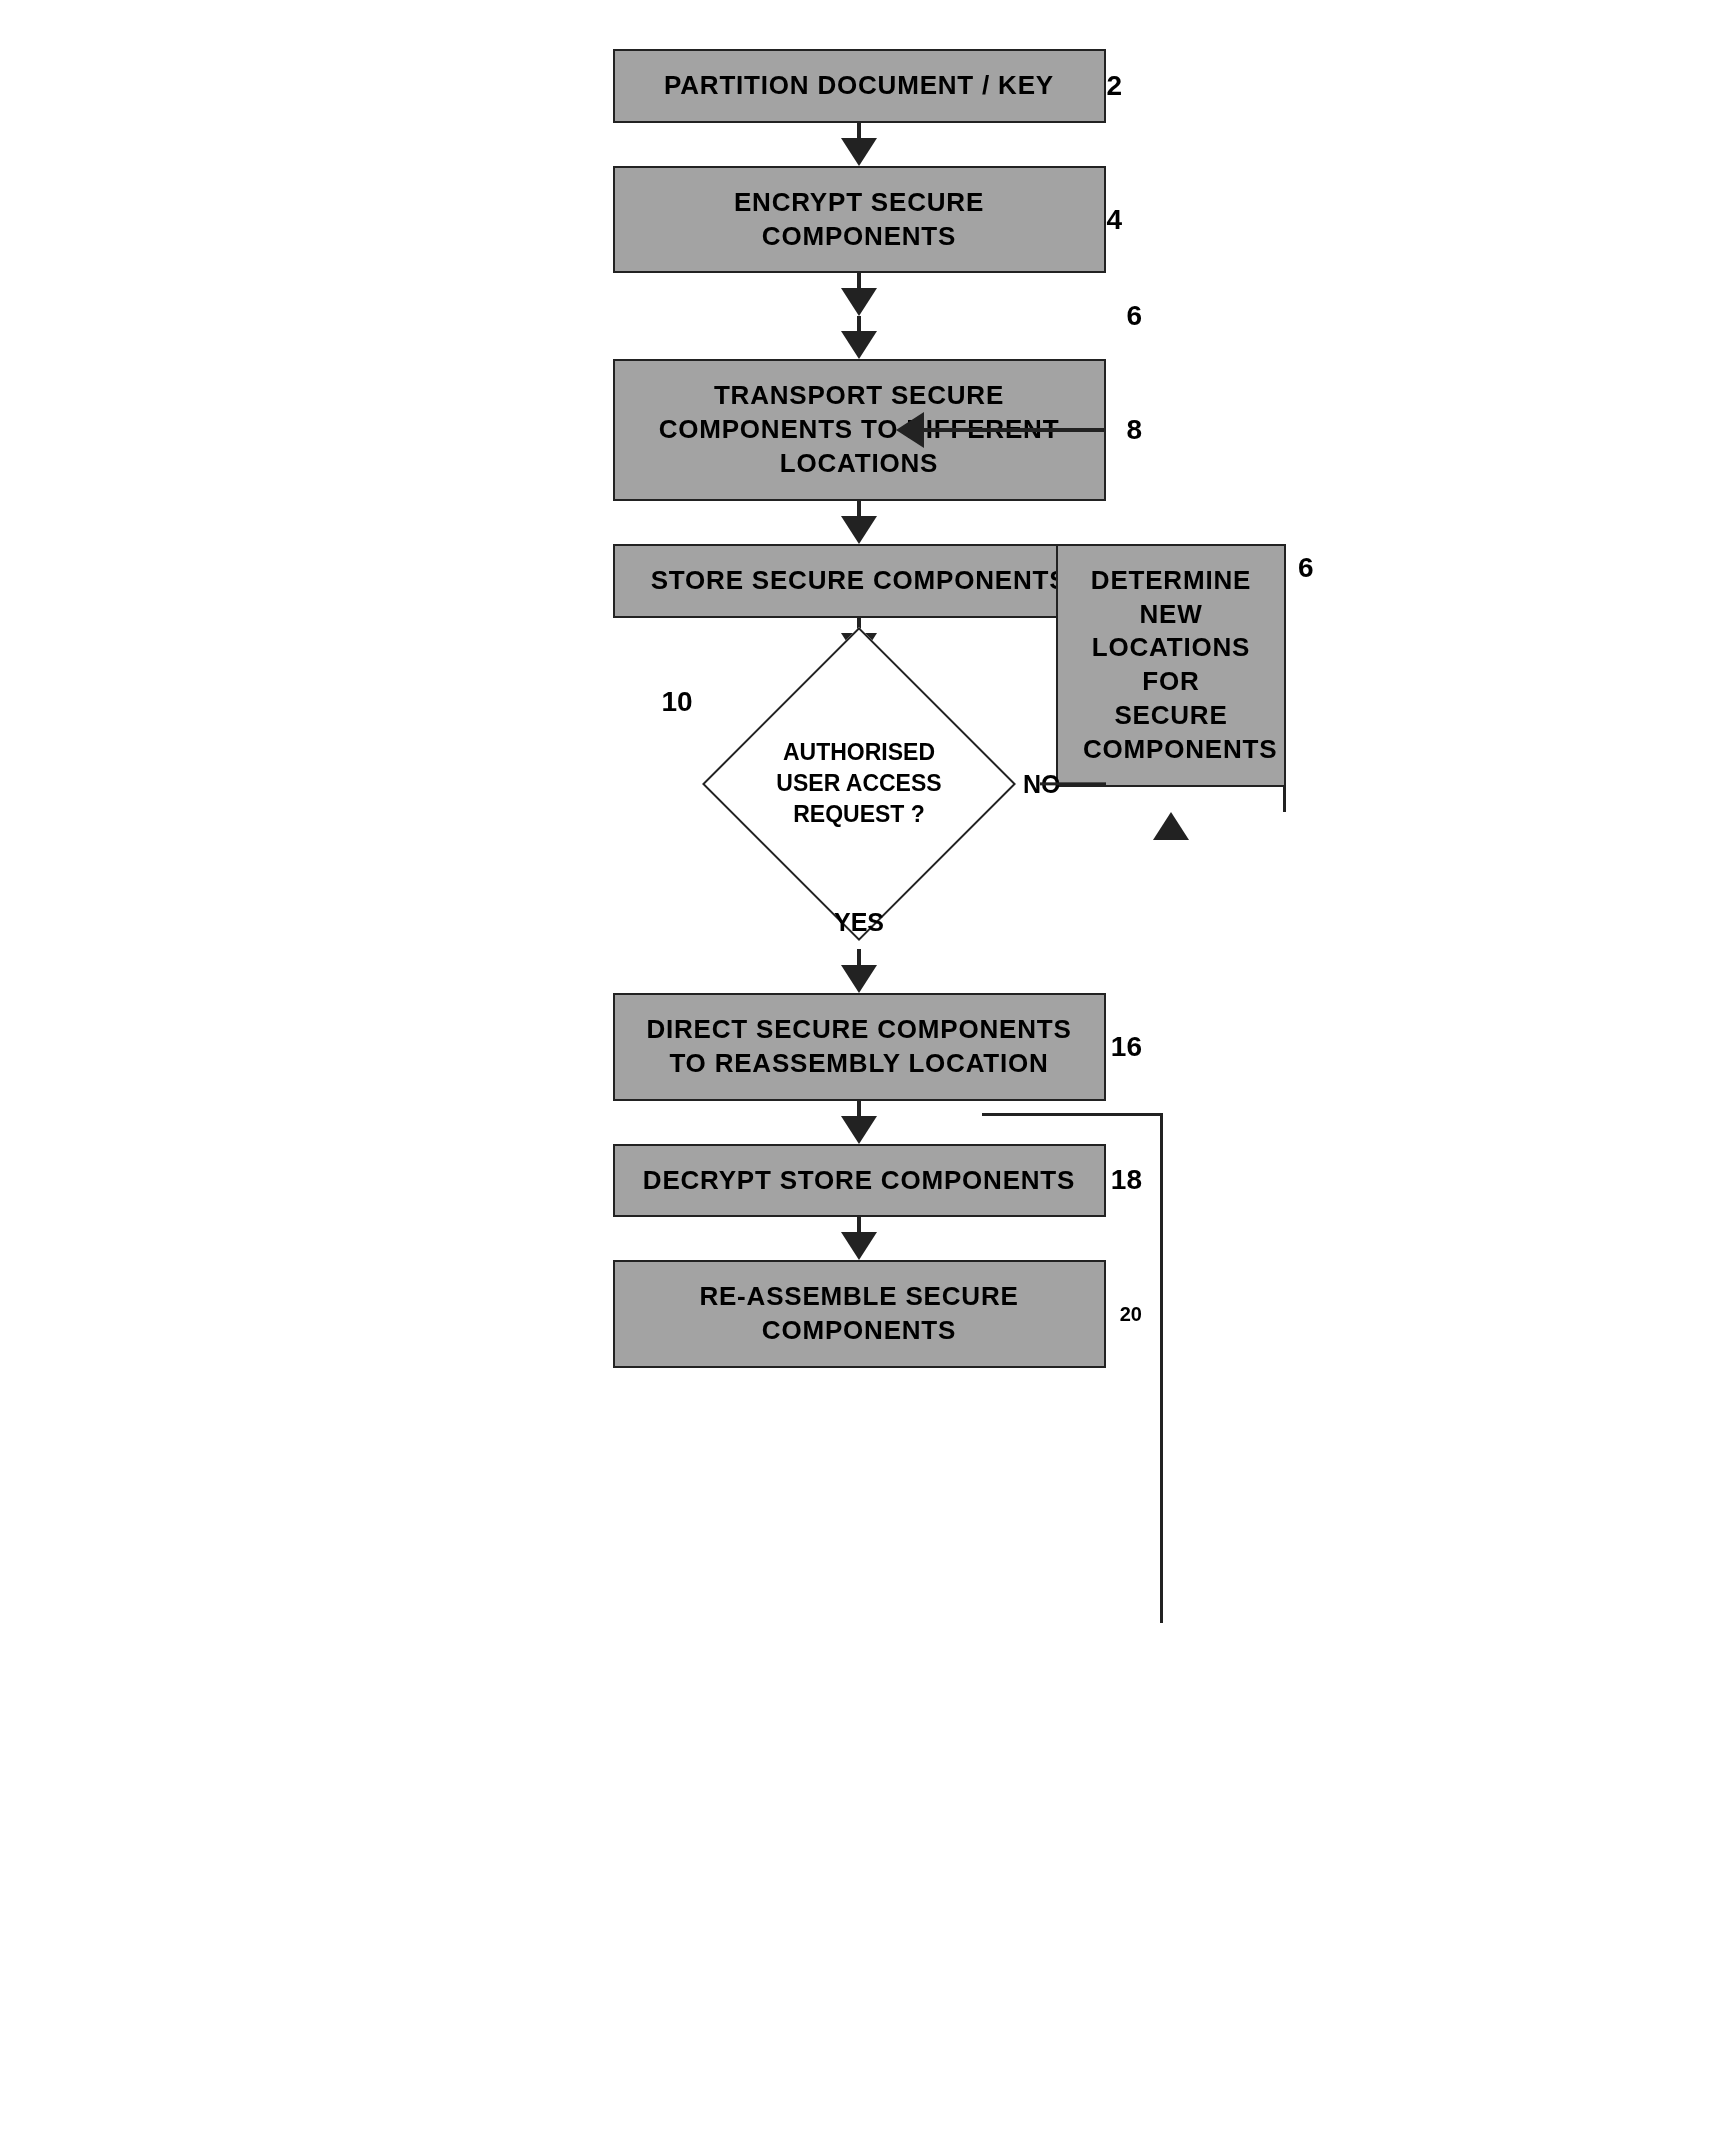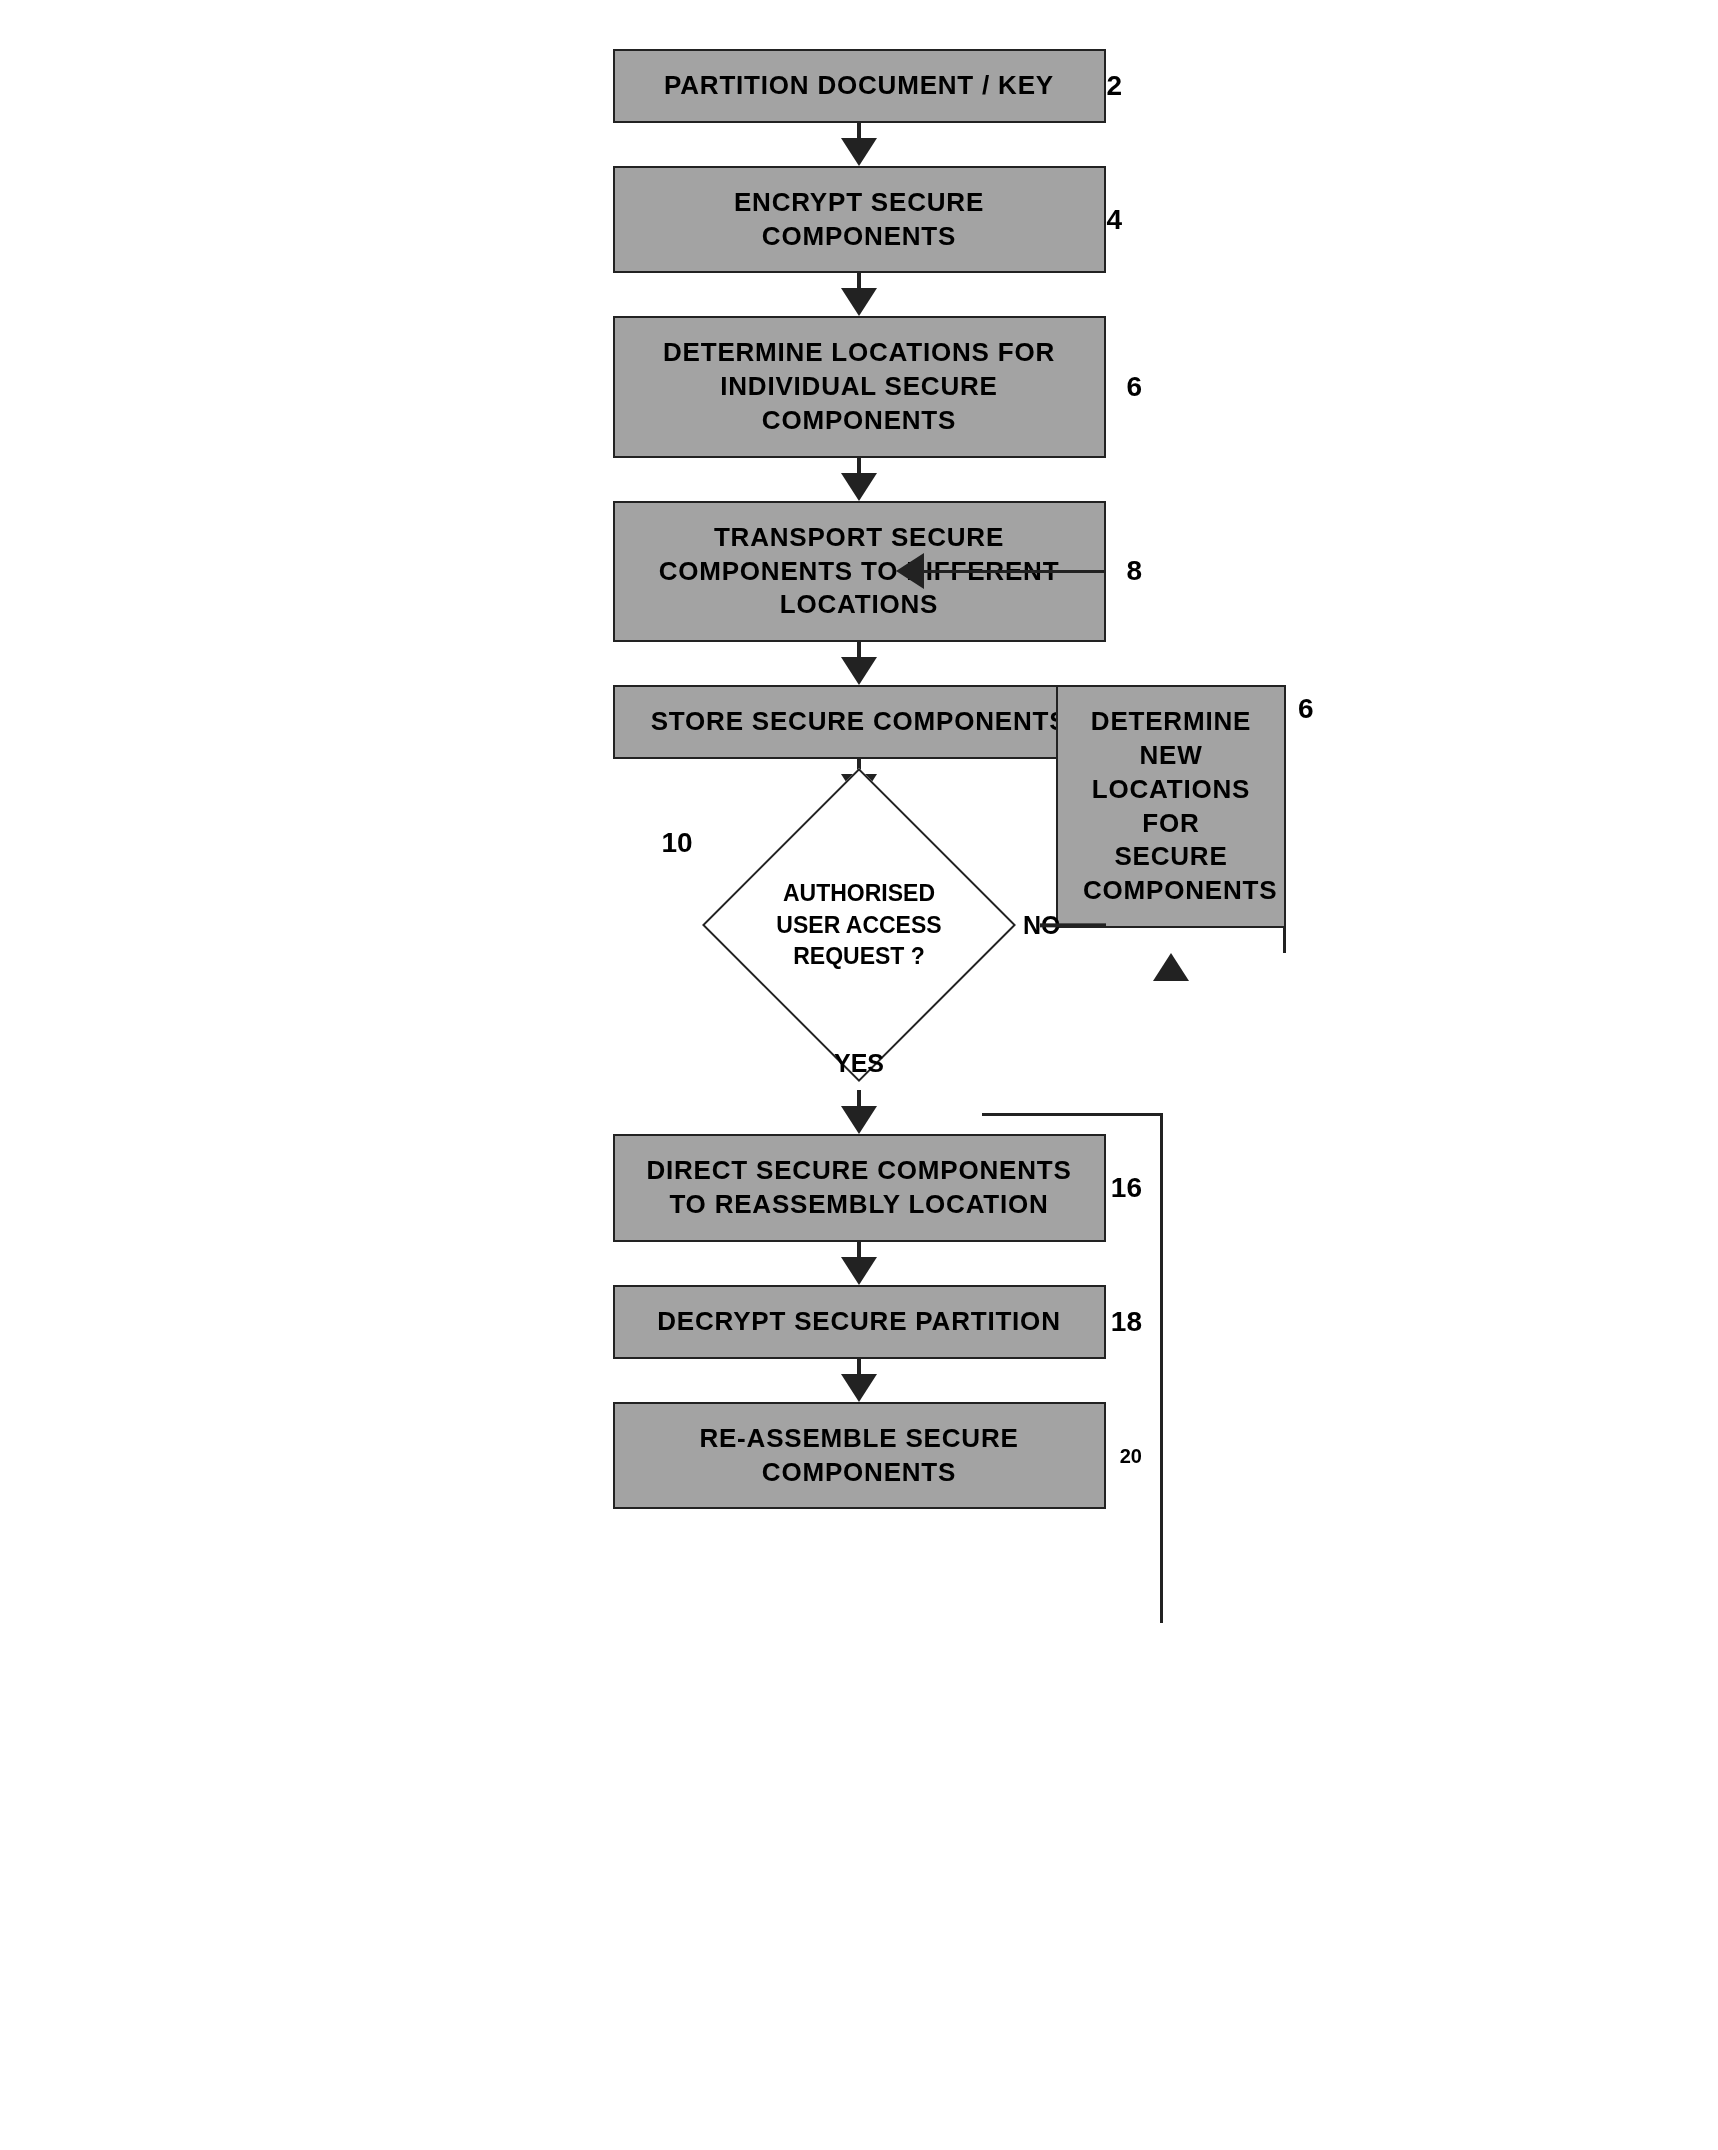--- a/index.html
+++ b/index.html
@@ -86,23 +86,20 @@
     <div class="box box-wide">
       <span>ENCRYPT SECURE<br>COMPONENTS</span>
     </div>
     <span style="position:absolute; right:230px; top:50%; transform:translateY(-50%); font-size:28px; font-weight:bold;">4</span>
   </div>
 
   <div style="height:15px;" class="vertical-line"></div>
   <div class="arrow-down"></div>
 
   <div style="position:relative; display:flex; align-items:center; justify-content:center; width:100%;">
-    <div class="box box-wide">
-      <span>DETERMINE LOCATIONS FOR<br>INDIVIDUAL SECURE COMPONENTS</span>
-    </div>
     <span style="position:absolute; right:210px; top:50%; transform:translateY(-50%); font-size:28px; font-weight:bold;">6</span>
   </div>
 
   <div style="height:15px;" class="vertical-line"></div>
   <div class="arrow-down"></div>
 
   <div style="position:relative; display:flex; align-items:center; justify-content:center; width:100%;">
     <div class="box box-wide">
       <span>TRANSPORT SECURE<br>COMPONENTS TO DIFFERENT<br>LOCATIONS</span>
     </div>
@@ -184,21 +181,21 @@
       <span>DIRECT SECURE COMPONENTS<br>TO REASSEMBLY LOCATION</span>
     </div>
     <span style="position:absolute; right:210px; top:50%; transform:translateY(-50%); font-size:28px; font-weight:bold;">16</span>
   </div>
 
   <div style="height:15px;" class="vertical-line"></div>
   <div class="arrow-down"></div>
 
   <div style="position:relative; display:flex; align-items:center; justify-content:center; width:100%;">
     <div class="box box-wide">
-      <span>DECRYPT SECURE PARTITION</span>
+      <span>DECRYPT STORE COMPONENTS</span>
     </div>
     <span style="position:absolute; right:210px; top:50%; transform:translateY(-50%); font-size:28px; font-weight:bold;">18</span>
   </div>
 
   <div style="height:15px;" class="vertical-line"></div>
   <div class="arrow-down"></div>
 
   <div style="position:relative; display:flex; align-items:center; justify-content:center; width:100%;">
     <div class="box box-wide">
       <span>RE-ASSEMBLE SECURE<br>COMPONENTS</span>

